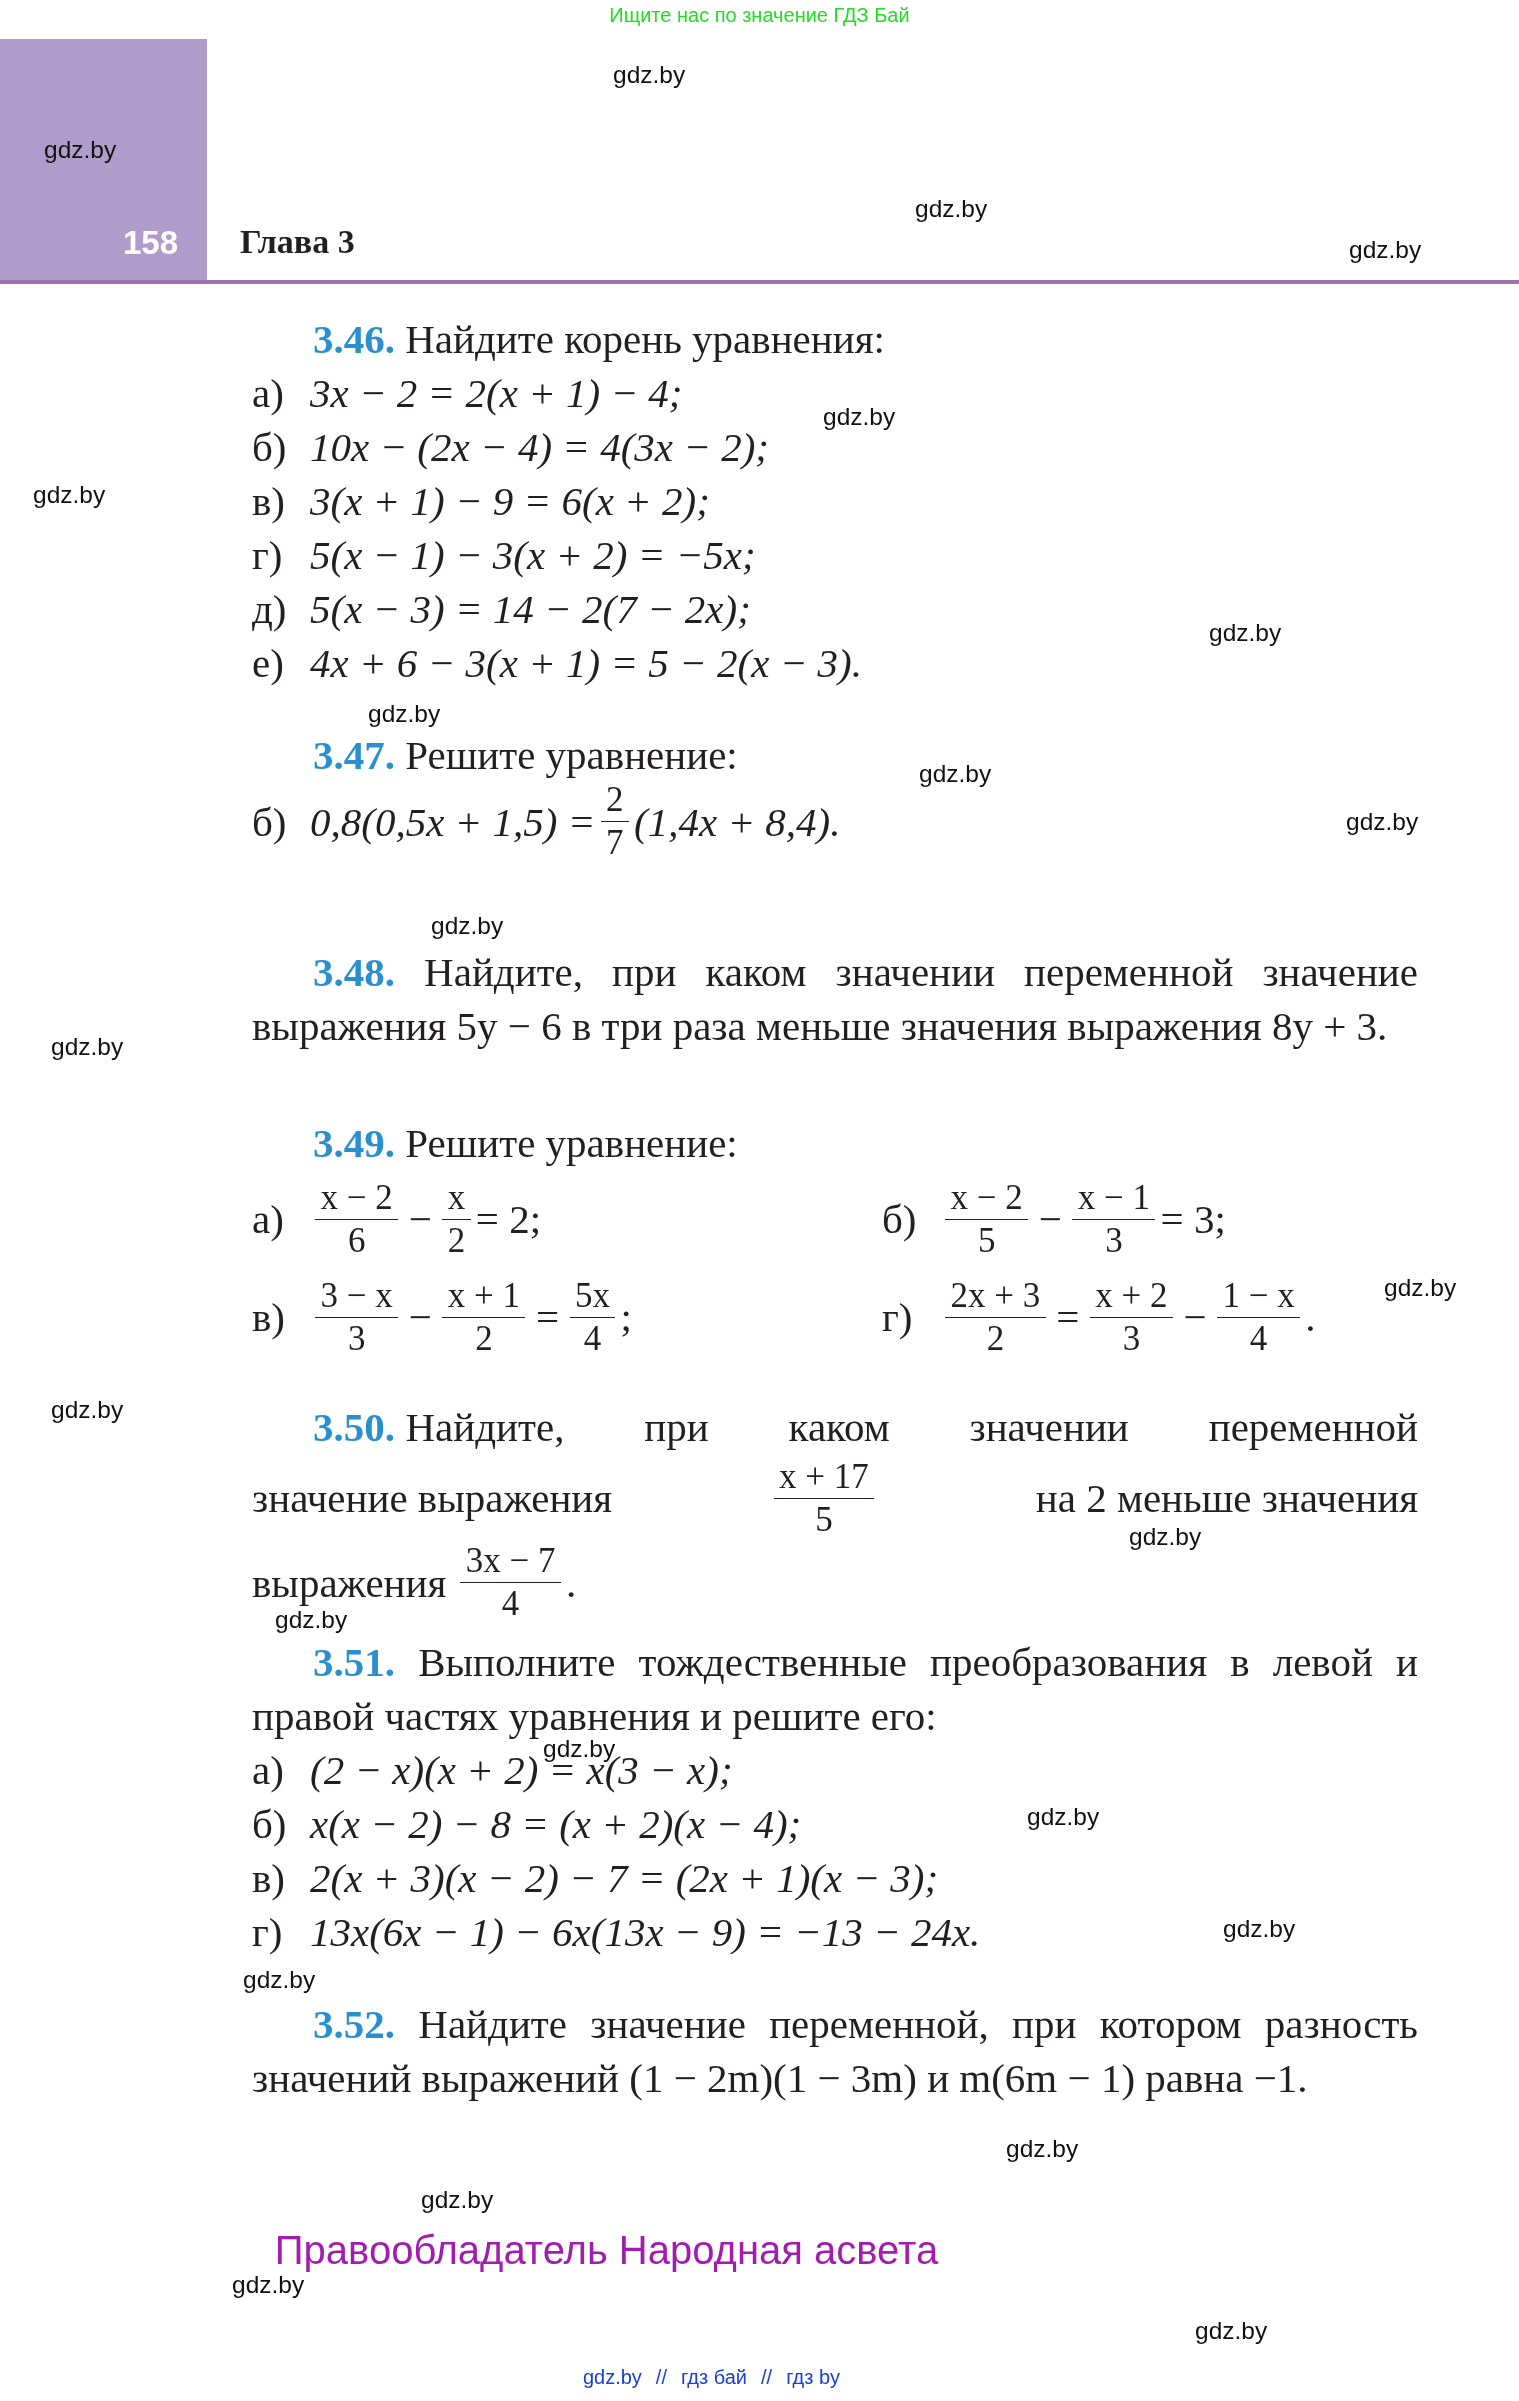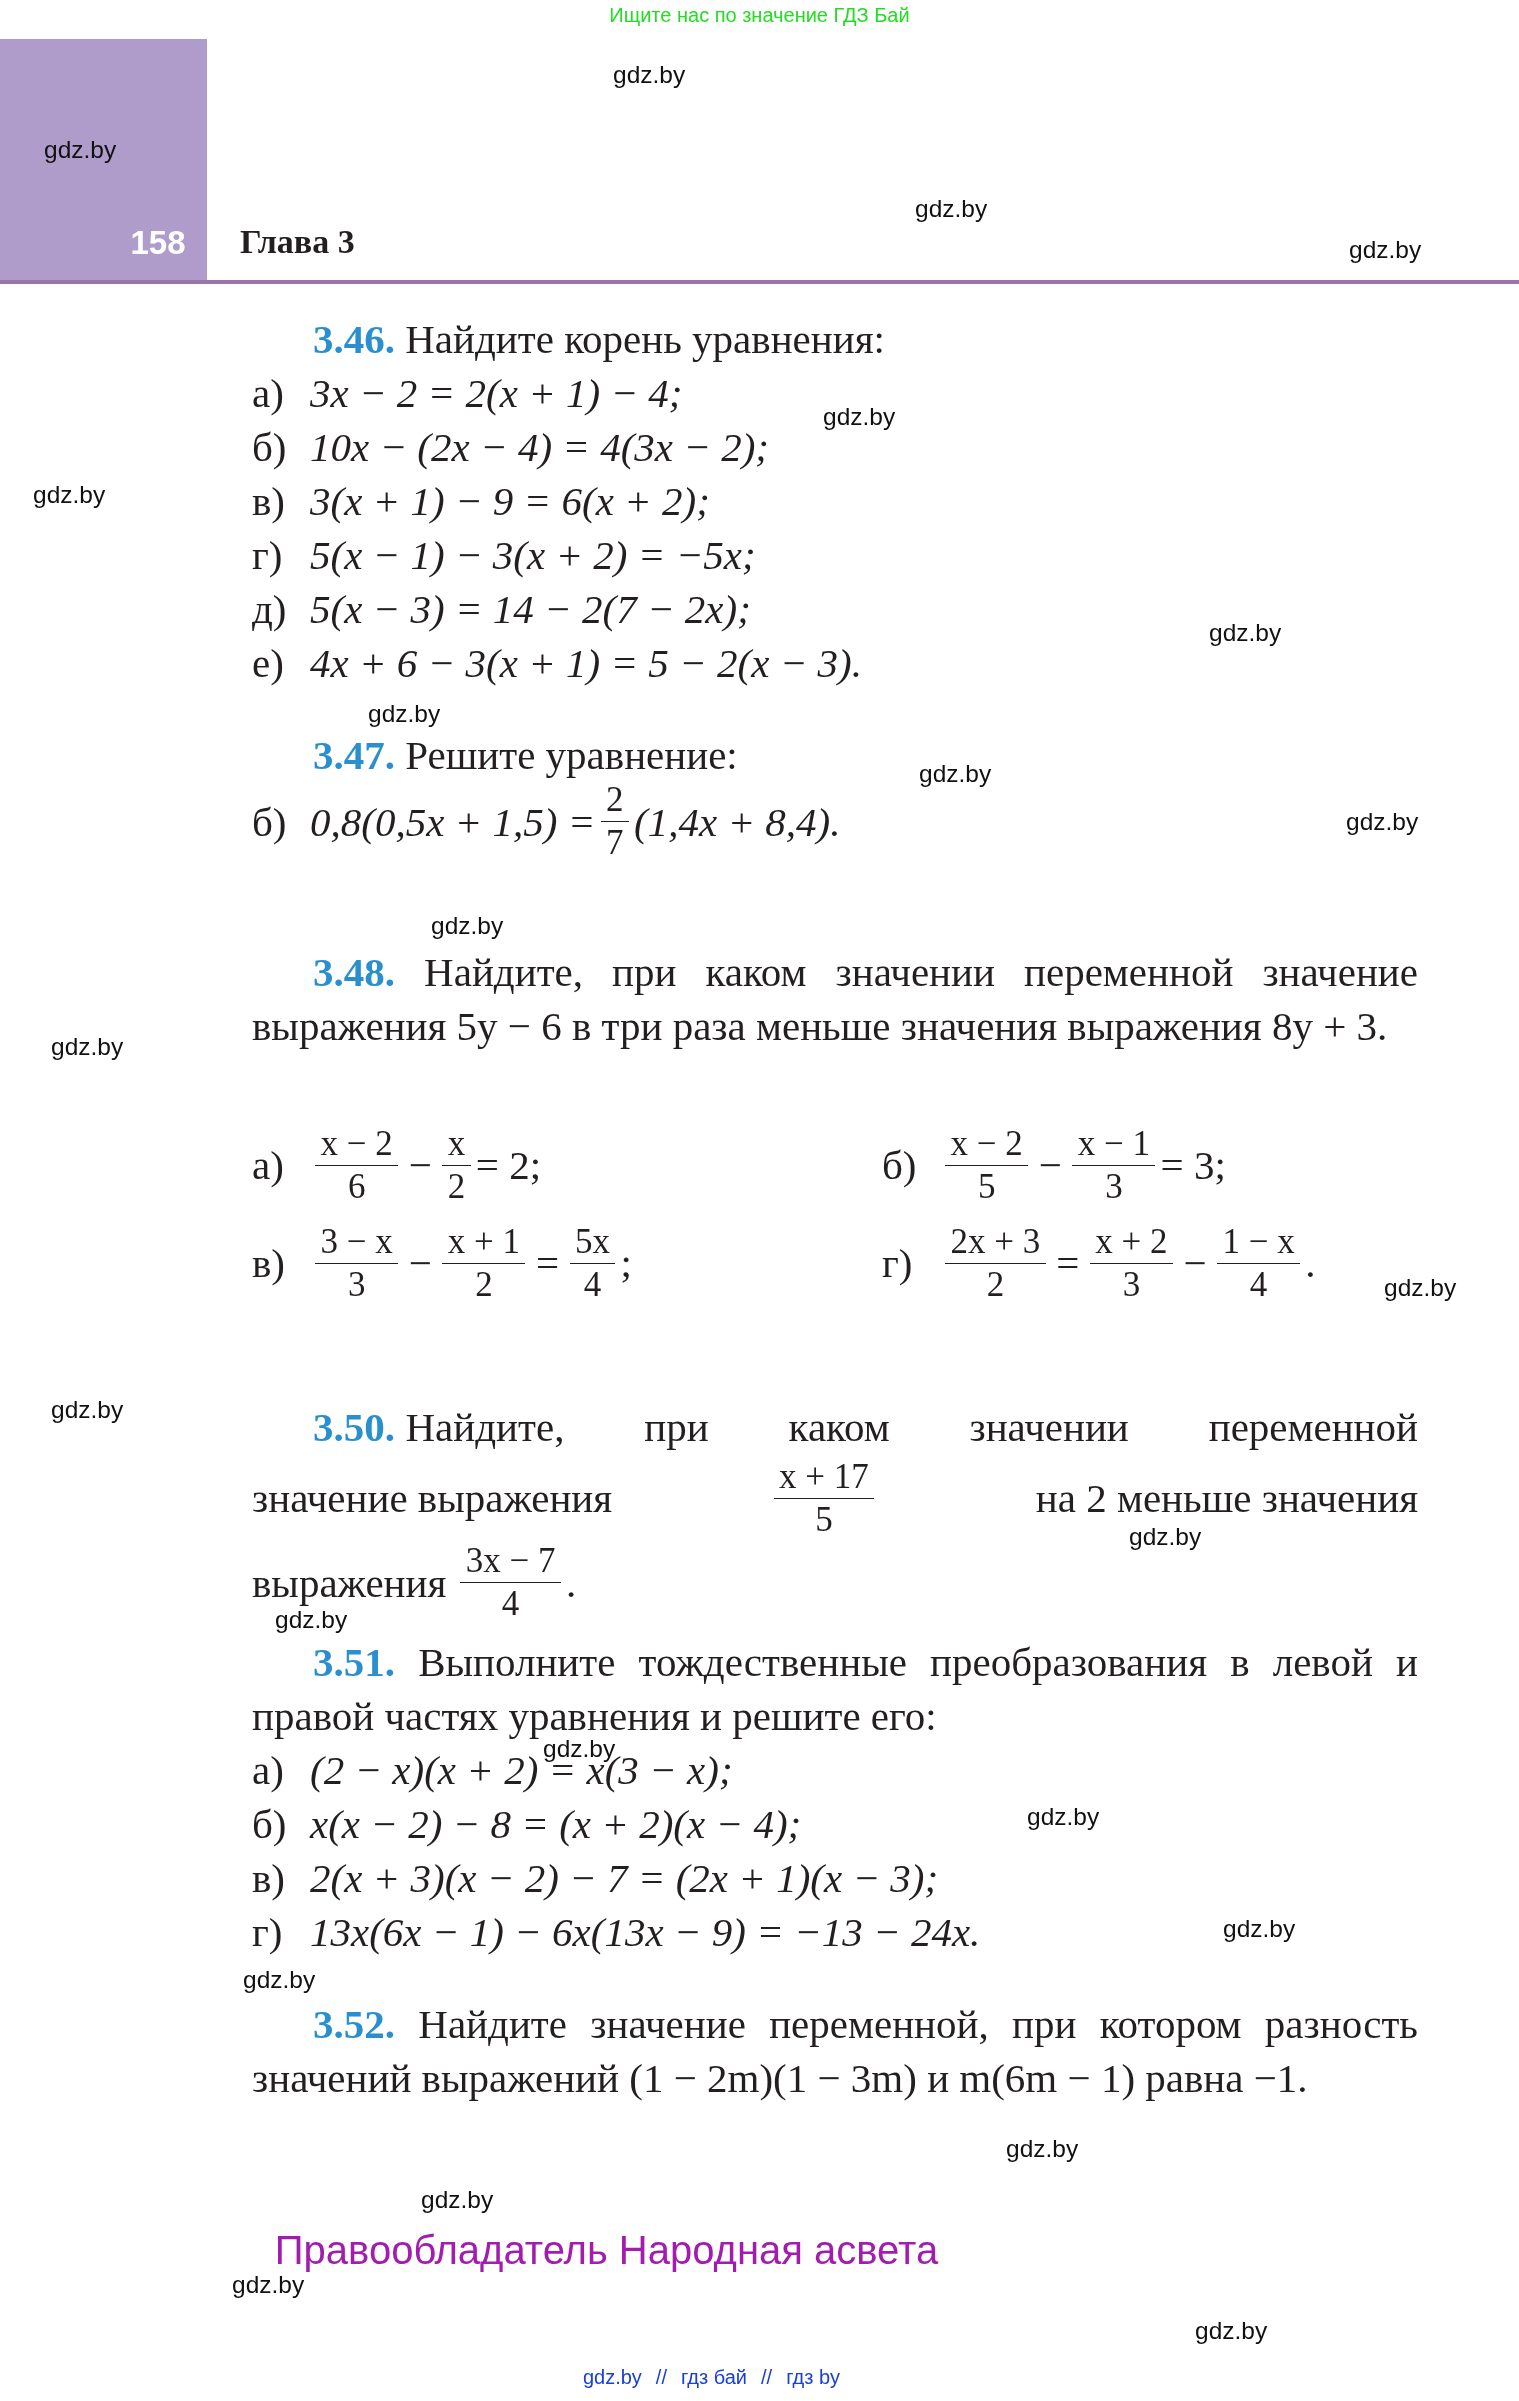--- a/index.html
+++ b/index.html
@@ -3,21 +3,21 @@
 <meta charset="utf-8">
 <style>
   html, body { margin:0; padding:0; }
   body { width:1519px; height:2401px; position:relative; background:#ffffff; overflow:hidden;
          font-family:"DejaVu Serif","Liberation Serif",serif; color:#231f20; }
   .abs { position:absolute; }
   .banner { top:3.5px; left:0; width:1519px; text-align:center; font-family:"Liberation Sans",sans-serif;
             font-size:20px; color:#22dd22; }
   .sidebar { left:0; top:39px; width:207px; height:245px; background:#b09ccb; }
   .hline { left:0; top:280px; width:1519px; height:3.5px; background:#9a74aa; }
-  .pagenum { left:123px; top:224px; width:70px; text-align:center; font-family:"Liberation Sans",sans-serif;
+  .pagenum { left:123px; top:224px; width:70px; text-align:left; font-family:"Liberation Sans",sans-serif;
              font-weight:bold; font-size:33px; color:#ffffff; }
   .chapter { left:240px; top:223px; font-family:Liberation Serif, serif; font-weight:bold; font-size:34px; color:#231f20; }
   .wm { font-family:"Liberation Sans",sans-serif; font-size:24.5px; color:#111; }
   .content { left:208px; width:1166px; font-family:"Liberation Serif",serif; font-size:41px; line-height:54px;margin-left:44px; }
   .para { text-align:justify; text-align-last:left; }
   .indent { text-indent:61px; }
   .num { color:#2a8fcf; font-weight:bold; font-family:"Liberation Serif",serif; }
   .line { white-space:nowrap; }
   .lbl { display:inline-block; width:58px; }
   .eq { font-family:"Liberation Serif",serif;font-style:italic; }
@@ -98,20 +98,24 @@
 </div>
 
 <div class="abs content para" style="top:945px">
   <div class="indent">
     <span class="num">3.48.</span>
     <span>Найдите, при каком значении переменной значение выражения 5y − 6 в три раза меньше значения выражения 8y + 3.</span>
   </div>
 </div>
 
 <div class="abs content" style="top:1116px">
+  <div class="line indent">
+    <span class="num">3.49.</span>
+    <span>Решите уравнение:</span>
+  </div>
   <div class="fline">
     <div class="fcell" style="width:630px">
       <span class="lbl">а)</span>
       <span class="frac">
           <span class="n">x − 2</span>
           <span class="d">6</span>
         </span>
       <span class="op">−</span>
       <span class="frac">
           <span class="n">x</span>

